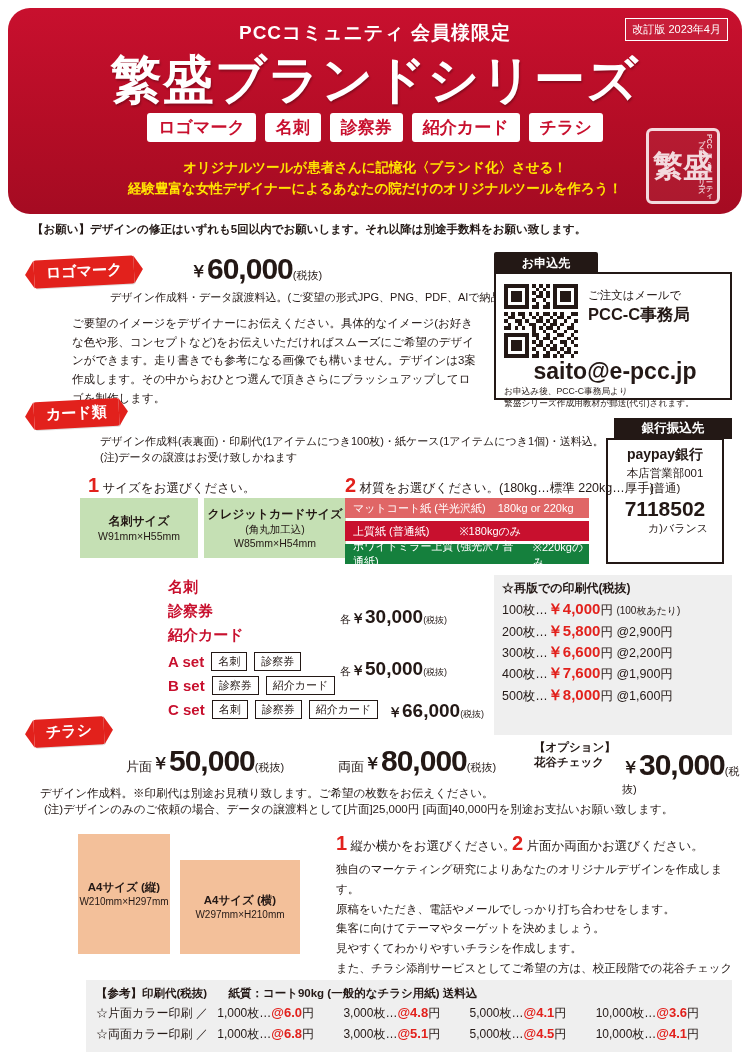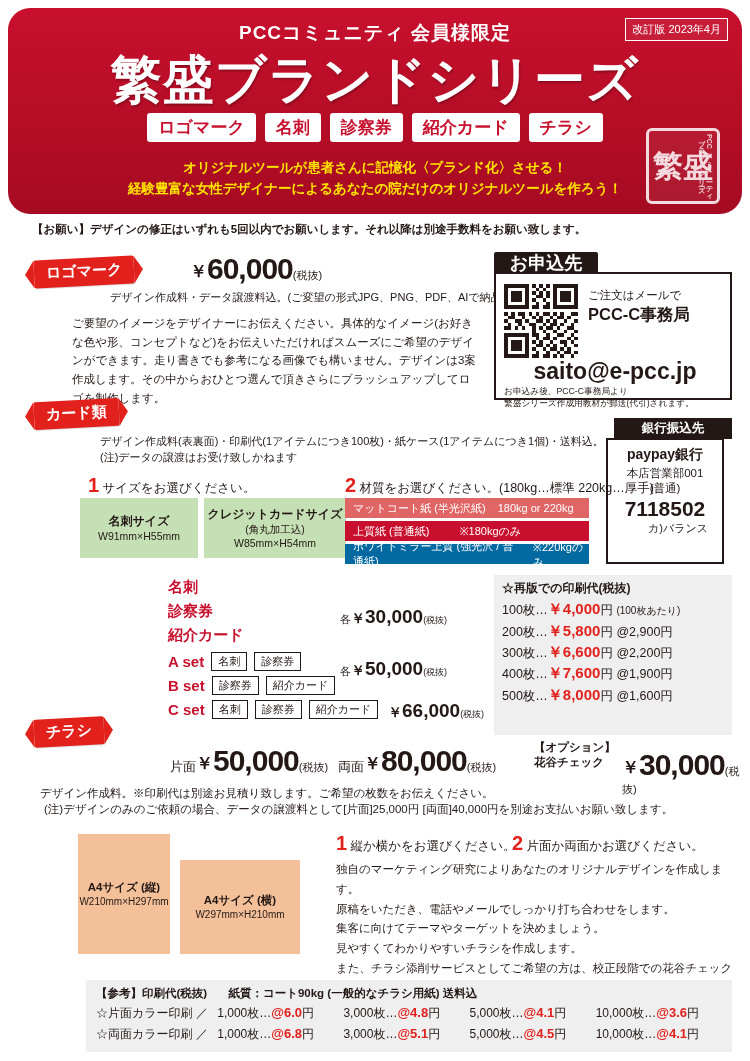--- a/index.html
+++ b/index.html
@@ -84,21 +84,21 @@
   .yen { font-size:17px; font-weight:bold; vertical-align:2px;}
   .big { font-size:30px; font-weight:bold; letter-spacing:-1px;}
   .tax { font-size:11px; }
 
   
   .body-txt { font-size:11.5px; line-height:1.62; }
 
   
   .apply-tab {
     position:absolute; left:494px; top:252px; width:104px; height:22px;
-    background:#231815; color:#fff; font-weight:bold; font-size:18px;
+    background:#231815; color:#fff; font-weight:bold; font-size:12px;
     display:flex; align-items:center; justify-content:center; border-radius:2px;
   }
   .apply-box {
     position:absolute; left:494px; top:272px; width:238px; height:128px;
     border:2px solid #231815; background:#fff;
   }
   .qr { position:absolute; left:8px; top:10px; width:74px; height:74px; }
   .apply-line1 { position:absolute; left:92px; top:14px; font-size:11.5px; }
   .apply-line2 { position:absolute; left:92px; top:30px; font-size:16.5px; font-weight:bold; }
   .apply-mail { position:absolute; left:10px; top:84px; width:218px; text-align:center;
@@ -350,21 +350,21 @@
   </div>
 
   <div class="matrow" style="left:345px; top:498px; width:244px; background:#e06666;">
     <span>マットコート紙 (半光沢紙)</span>
     <span style="margin-left:12px;">180kg or 220kg</span>
   </div>
   <div class="matrow" style="left:345px; top:521px; width:244px; background:#c8102e;">
     <span>上質紙 (普通紙)</span>
     <span style="margin-left:30px;">※180kgのみ</span>
   </div>
-  <div class="matrow" style="left:345px; top:544px; width:244px; background:#0369a1;">
+  <div class="matrow" style="left:345px; top:544px; width:244px; background:#15803d;">
     <span>ホワイトミラー上質 (強光沢 / 普通紙)</span>
     <span style="margin-left:10px;">※220kgのみ</span>
   </div>
 
   <div class="item-label" style="position:absolute; left:168px; top:578px;">名刺</div>
   <div class="item-label" style="position:absolute; left:168px; top:602px;">診察券</div>
   <div class="item-label" style="position:absolute; left:168px; top:626px;">紹介カード</div>
   <div style="position:absolute; left:340px; top:606px; font-size:11px;">
     <span>各</span><span style="font-size:14px;font-weight:bold;">￥</span><span style="font-size:19px;font-weight:bold;">30,000</span><span style="font-size:9px;">(税抜)</span>
   </div>
@@ -408,21 +408,21 @@
     <div class="rrow">
       <span>400枚…</span><span class="rred">￥</span><span class="rred">7,600</span><span>円</span> <span>@1,900円</span>
     </div>
     <div class="rrow">
       <span>500枚…</span><span class="rred">￥</span><span class="rred">8,000</span><span>円</span> <span>@1,600円</span>
     </div>
   </div>
 
   <div class="ribbon" style="left:34px; top:718px;">チラシ</div>
 
-  <div style="position:absolute; left:126px; top:744px;margin-left:44px;">
+  <div style="position:absolute; left:126px; top:744px;">
     <span style="font-size:13px;">片面</span><span class="yen">￥</span><span class="big">50,000</span><span class="tax">(税抜)</span>
   </div>
   <div style="position:absolute; left:338px; top:744px;">
     <span style="font-size:13px;">両面</span><span class="yen">￥</span><span class="big">80,000</span><span class="tax">(税抜)</span>
   </div>
   <div style="position:absolute; left:534px; top:740px; font-size:11.5px; font-weight:bold;">
     <span>【オプション】</span><br>
     <span>花谷チェック</span>
   </div>
   <div style="position:absolute; left:622px; top:748px;">

